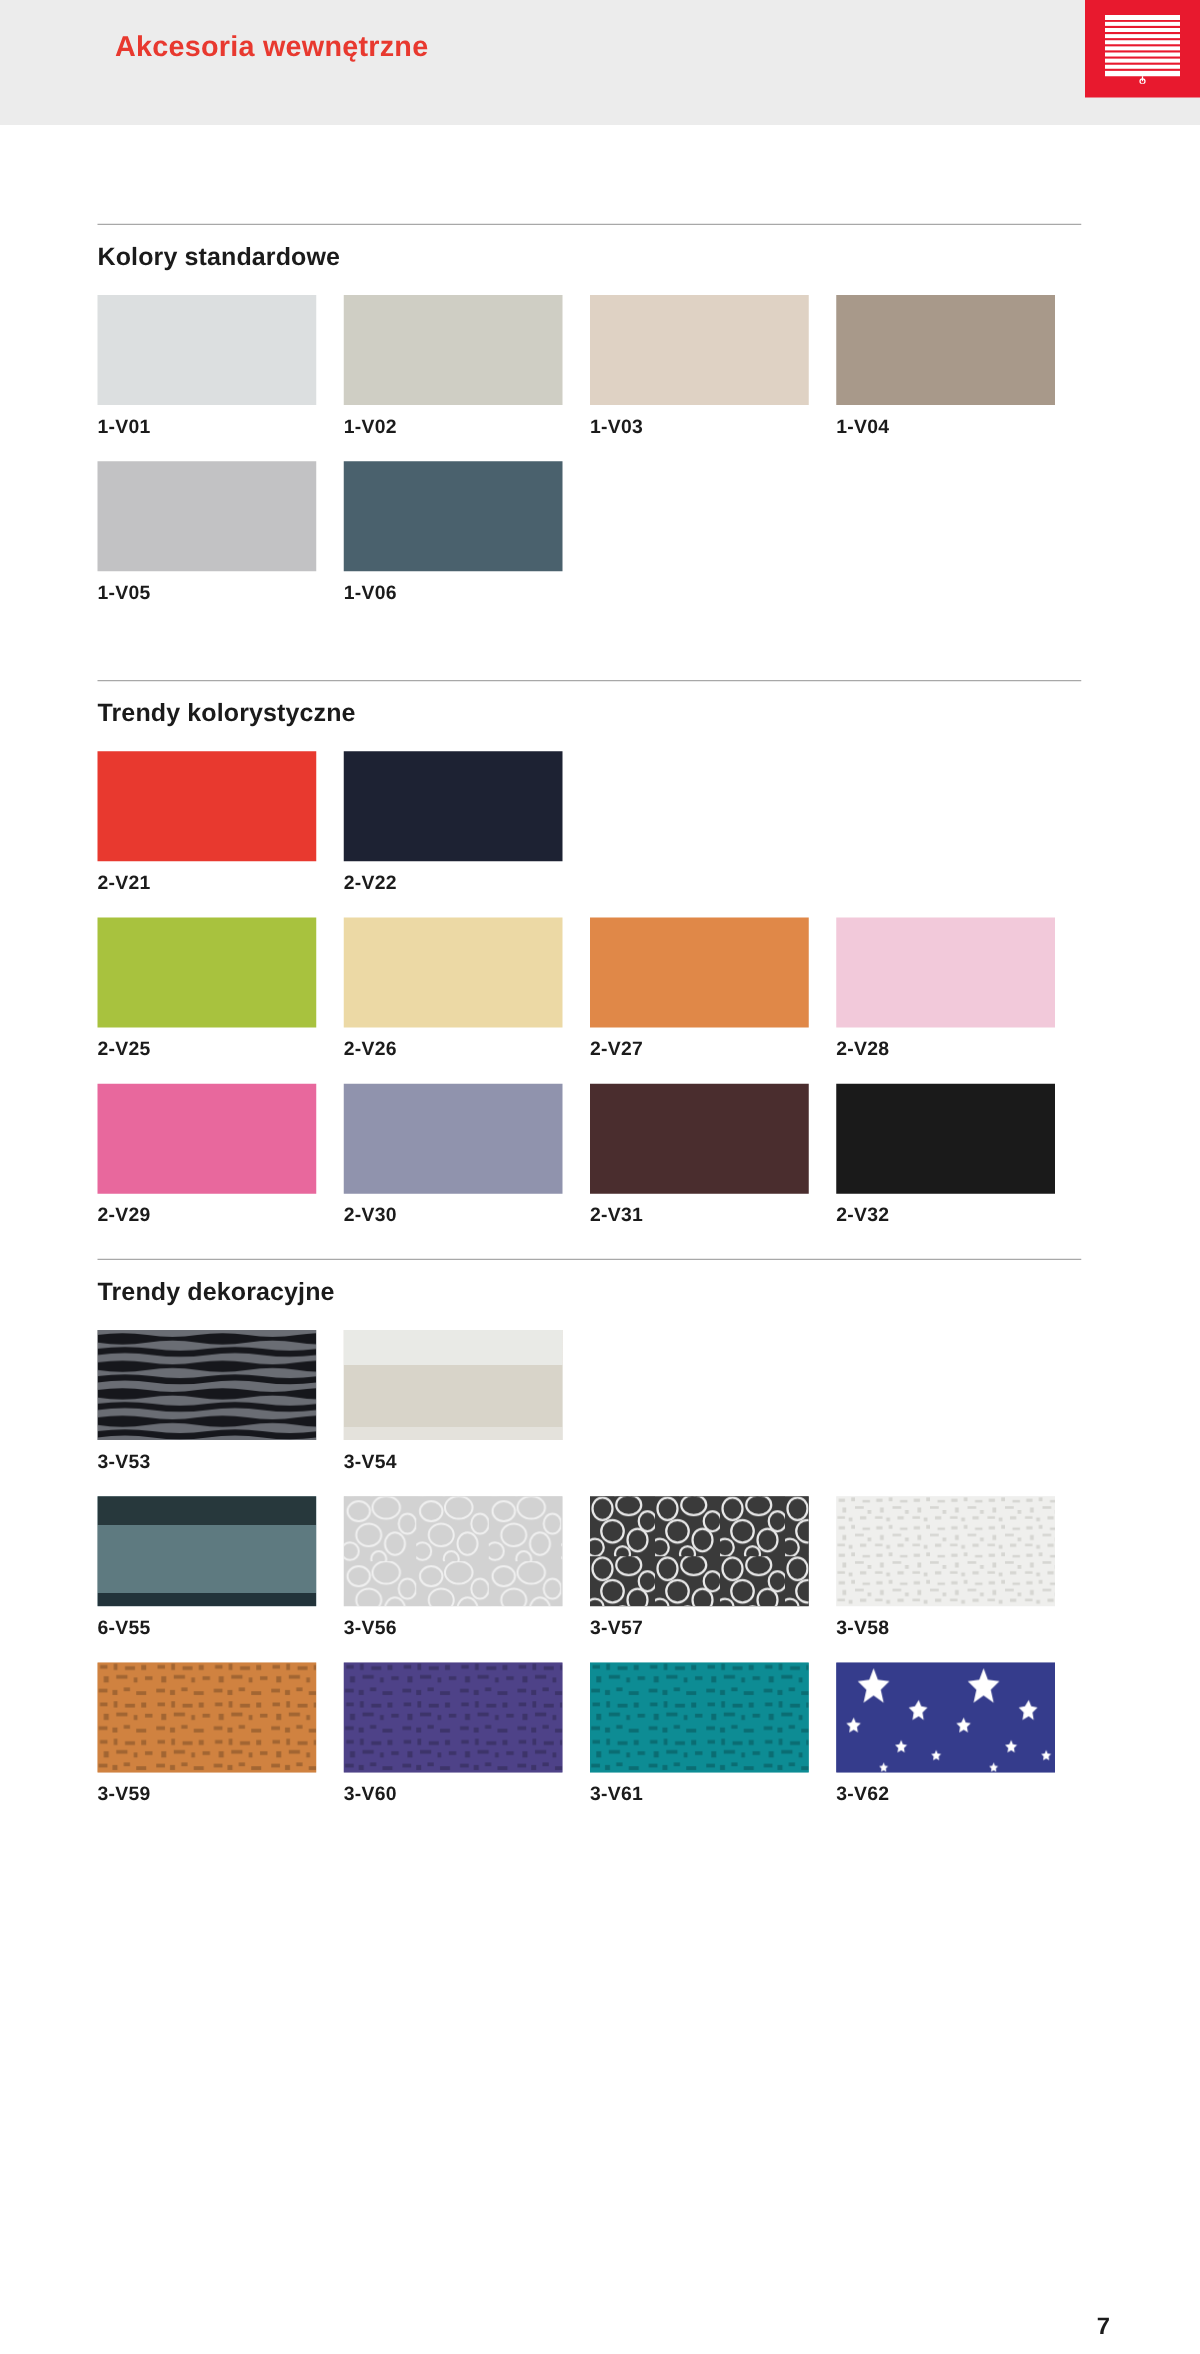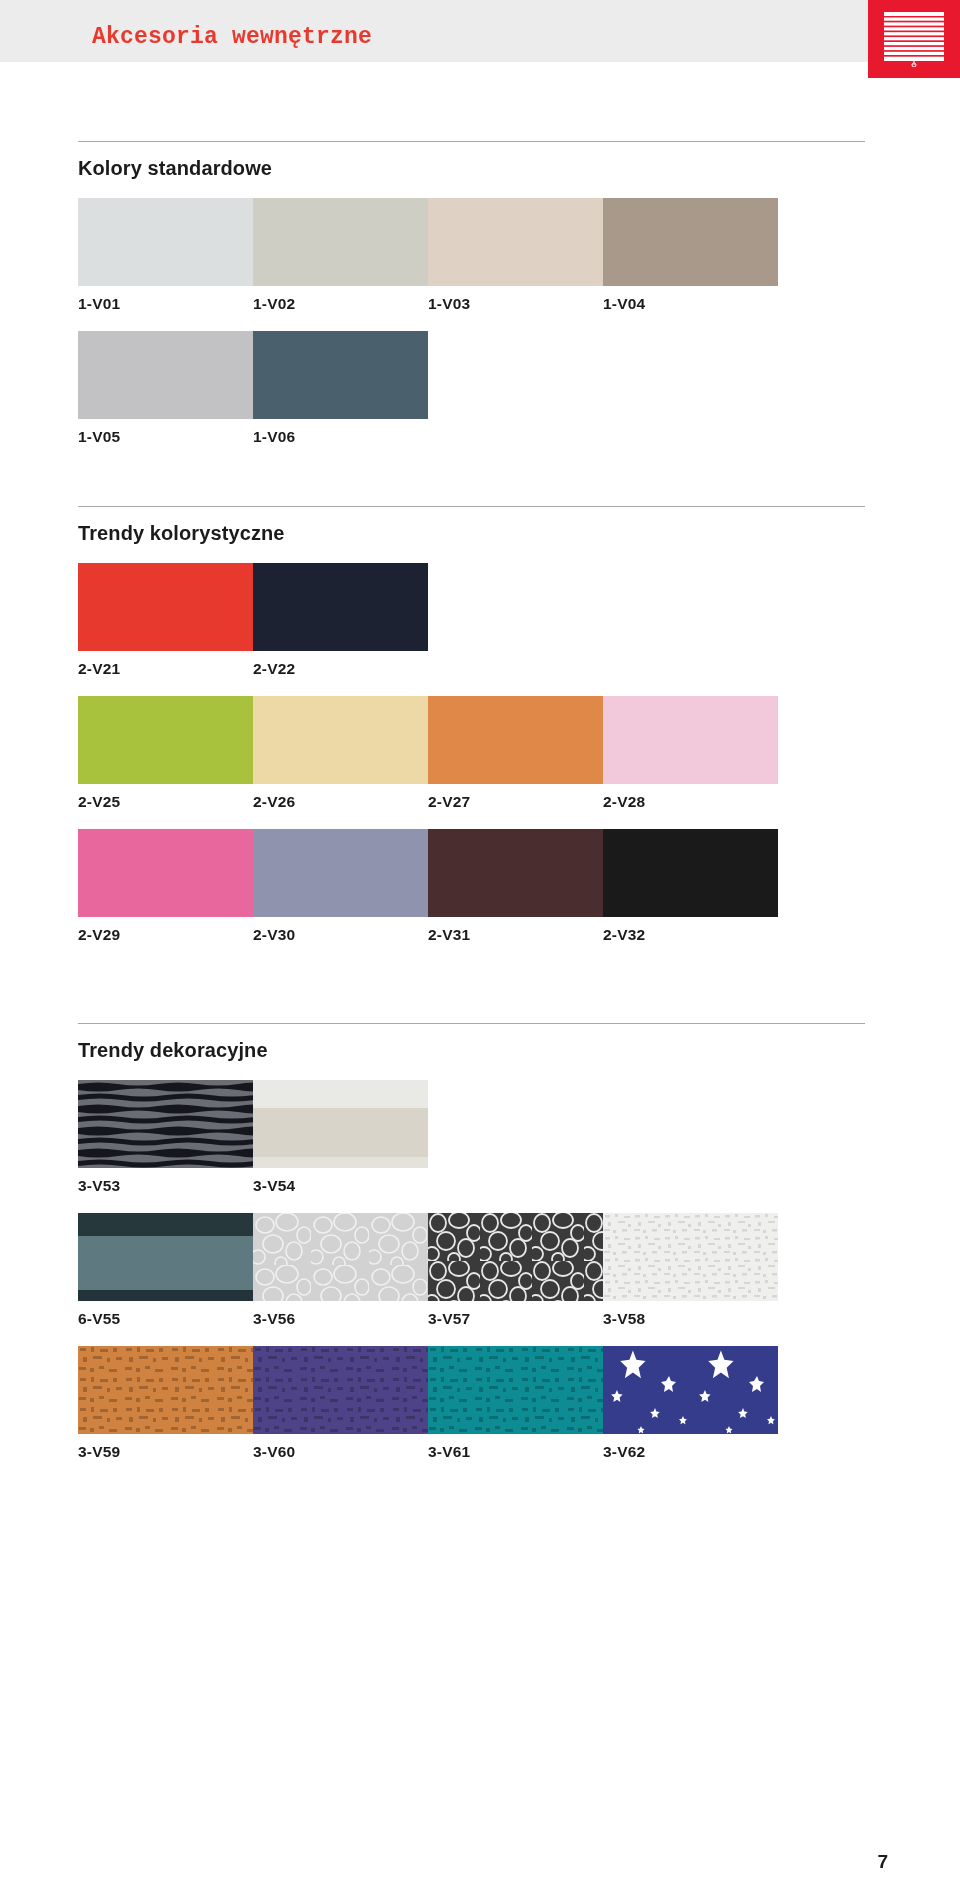--- a/index.html
+++ b/index.html
@@ -12,23 +12,22 @@
     background: #ffffff;
     font-family: "Liberation Sans", sans-serif;
     position: relative;
     overflow: hidden;
   }
 
   
   .header {
     position: relative;
     width: 960px;
-    height: 62px;
+    height: 100px;
     background: #ececec;
-    font-family: Liberation Mono, monospace;
   }
   .header-title {
     position: absolute;
     left: 92px;
     top: 24px;
     font-size: 23px;
     font-weight: bold;
     color: #e8392f;
     letter-spacing: 0.2px;
     white-space: nowrap;
@@ -73,20 +72,21 @@
     padding-bottom: 0;
     letter-spacing: 0.1px;
   }
 
   .swatch-grid {
     position: relative;
     width: 787px;
   }
   .swatch-row {
     display: flex;
+    gap: 22px;
     margin-top: 18px;
   }
   .swatch-cell {
     width: 175px;
   }
   .swatch-box {
     width: 175px;
     height: 88px;
     position: relative;
     overflow: hidden;
@@ -218,21 +218,21 @@
             <div class="swatch-box" style="background:#4a2d2e"></div>
             <div class="swatch-label">2-V31</div>
           </div>
           <div class="swatch-cell">
             <div class="swatch-box" style="background:#1a1a1a"></div>
             <div class="swatch-label">2-V32</div>
           </div>
         </div>
       </div>
     </div>
-    <div class="section" style="top:961px">
+    <div class="section" style="top:907px">
       <div class="section-rule"></div>
       <div class="section-heading">Trendy dekoracyjne</div>
       <div class="swatch-grid">
         <div class="swatch-row">
           <div class="swatch-cell">
             <div class="swatch-box" style="background:#5d6067">
               <svg class="pat" width="175" height="88">
                 <rect width="175" height="88" fill="url(#p-wavy)"></rect>
               </svg>
             </div>

